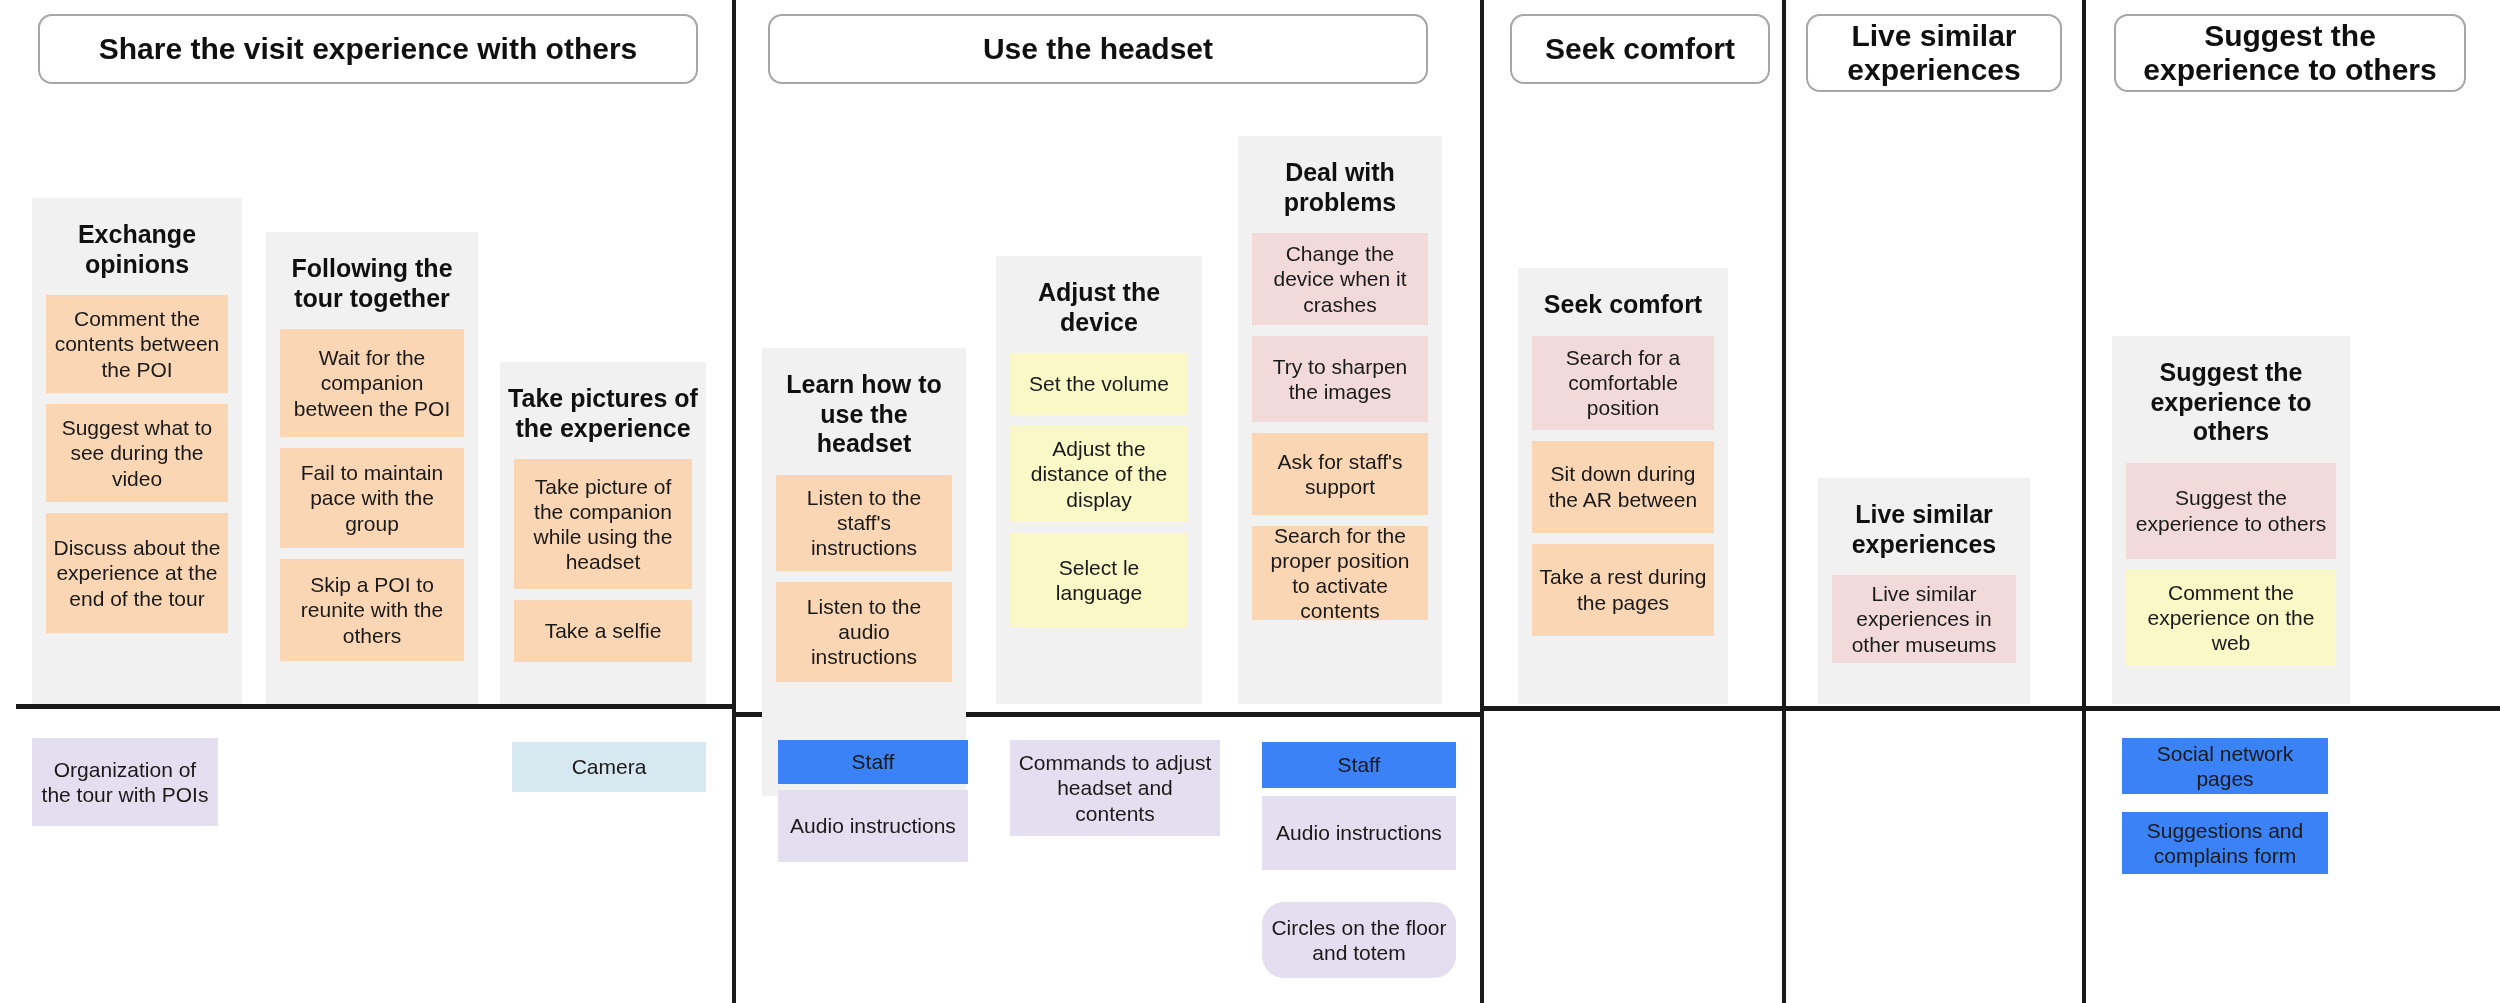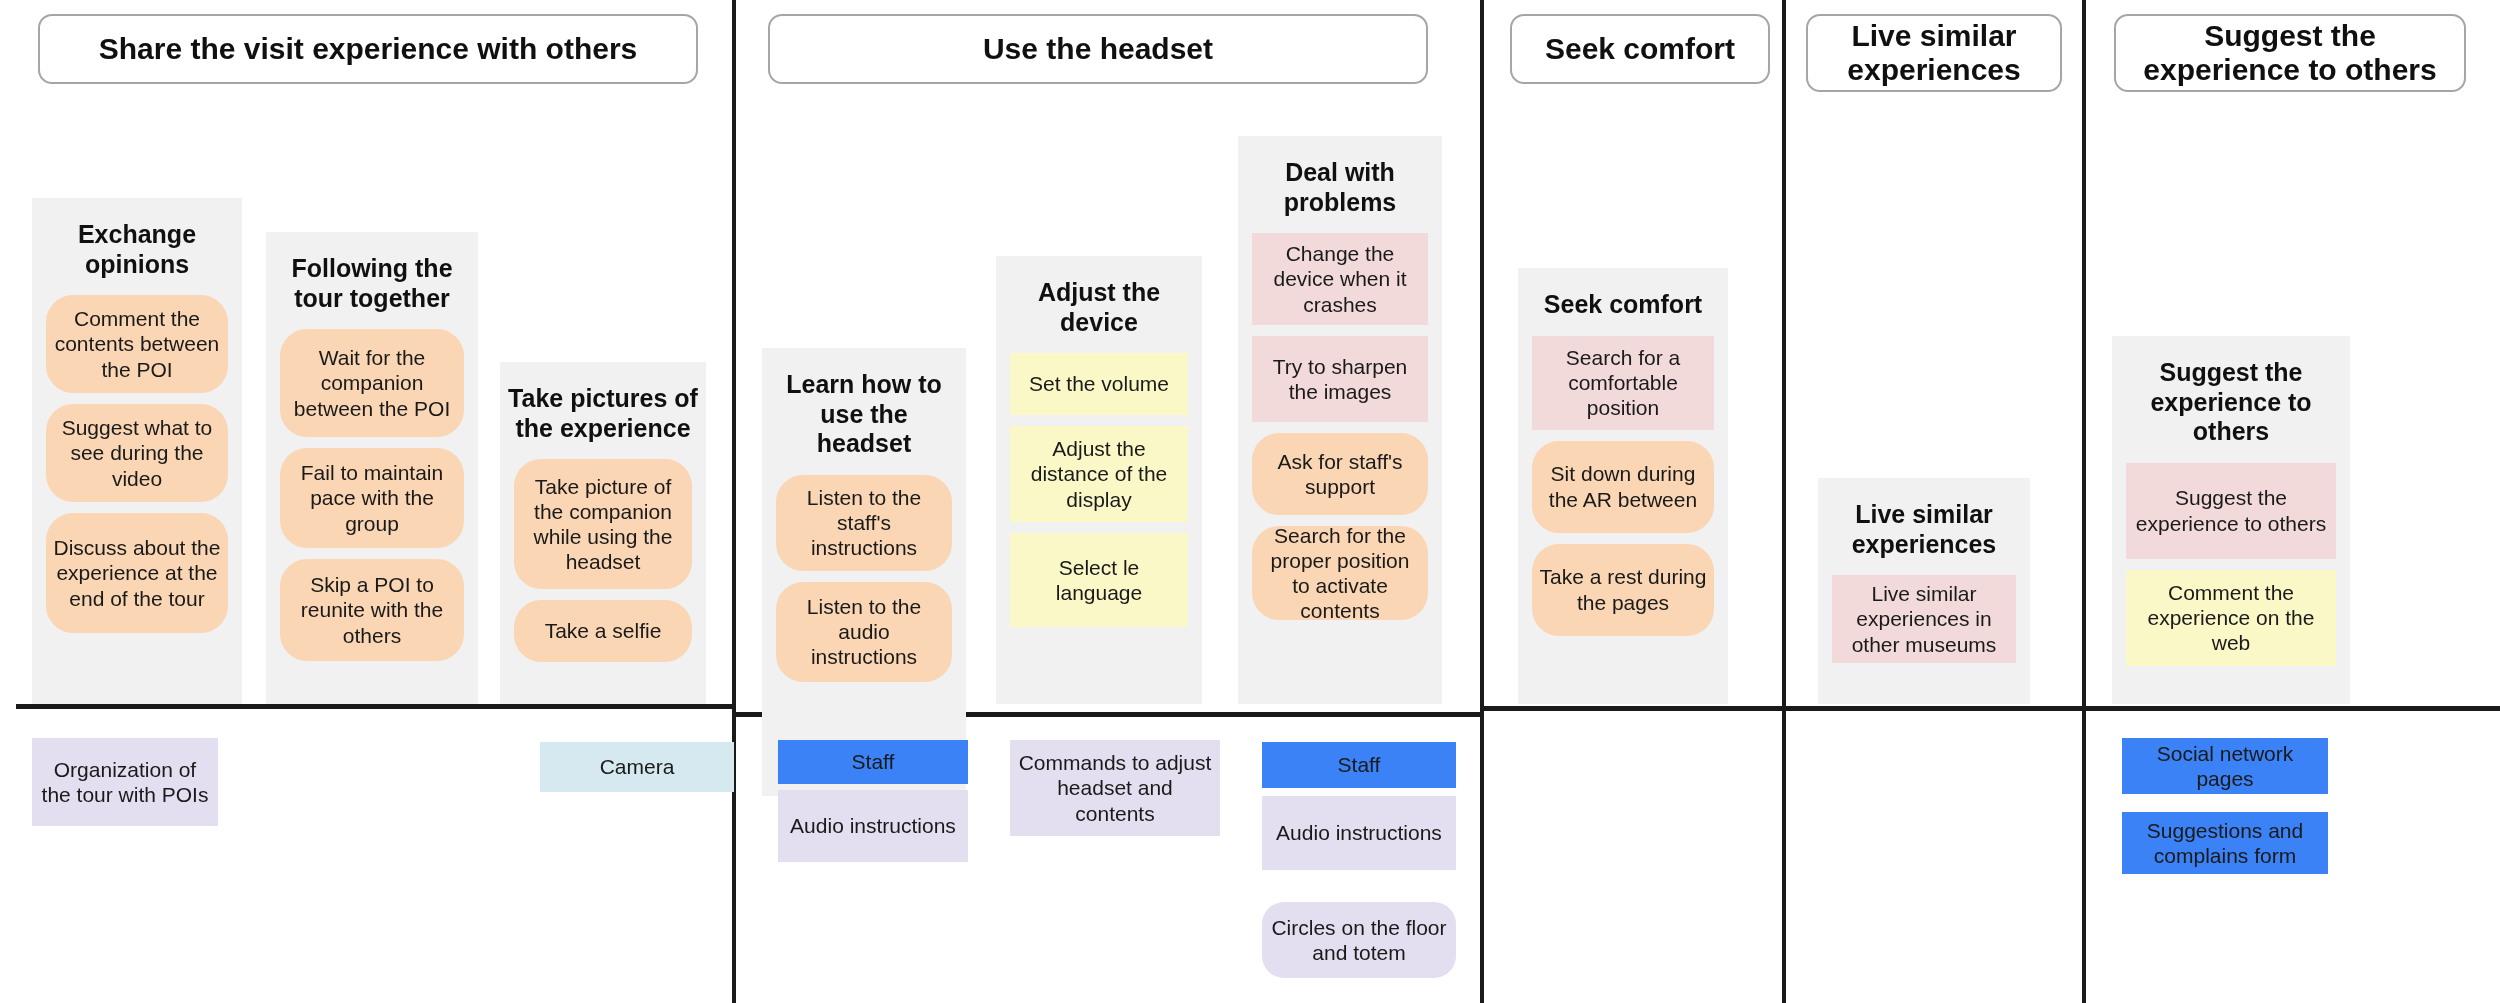--- a/index.html
+++ b/index.html
@@ -81,21 +81,21 @@
     box-sizing: border-box;
     text-align: center;
     font-size: 21px;
     line-height: 1.2;
     color: #1a1a1a;
     display: flex;
     align-items: center;
     justify-content: center;
     padding: 10px 7px;
   }
-  .card.orange { background: #fad6b4; border-radius: 27px; }
+  .card.orange { background: #fad6b4; }
   .card.pink   { background: #f2dada; }
   .card.yellow { background: #fbf8c8; }
 
   
   .chip {
     position: absolute;
     box-sizing: border-box;
     text-align: center;
     font-size: 21px;
     line-height: 1.2;
@@ -149,21 +149,21 @@
 
   <div class="group" style="left:500px; top:362px; width:206px; height:342px;">
     <div class="group-title">Take pictures of the experience</div>
     <div class="group-cards">
       <div class="card orange" style="height:130px;">Take picture of the companion while using the headset</div>
       <div class="card orange" style="height:62px;">Take a selfie</div>
     </div>
   </div>
 
   <div class="chip purple" style="left:32px; top:738px; width:186px; height:88px;">Organization of the tour with POIs</div>
-  <div class="chip blue" style="left:512px; top:742px; width:194px; height:50px;margin-left:28px;">Camera</div>
+  <div class="chip blue" style="left:512px; top:742px; width:194px; height:50px;">Camera</div>
 
   <div class="phase-header" style="left:768px; top:14px; width:660px; height:70px;">
     <span>Use the headset</span>
   </div>
 
   <div class="group" style="left:762px; top:348px; width:204px; height:448px;">
     <div class="group-title">Learn how to use the headset</div>
     <div class="group-cards">
       <div class="card orange" style="height:96px;">Listen to the staff's instructions</div>
       <div class="card orange" style="height:100px;">Listen to the audio instructions</div>

